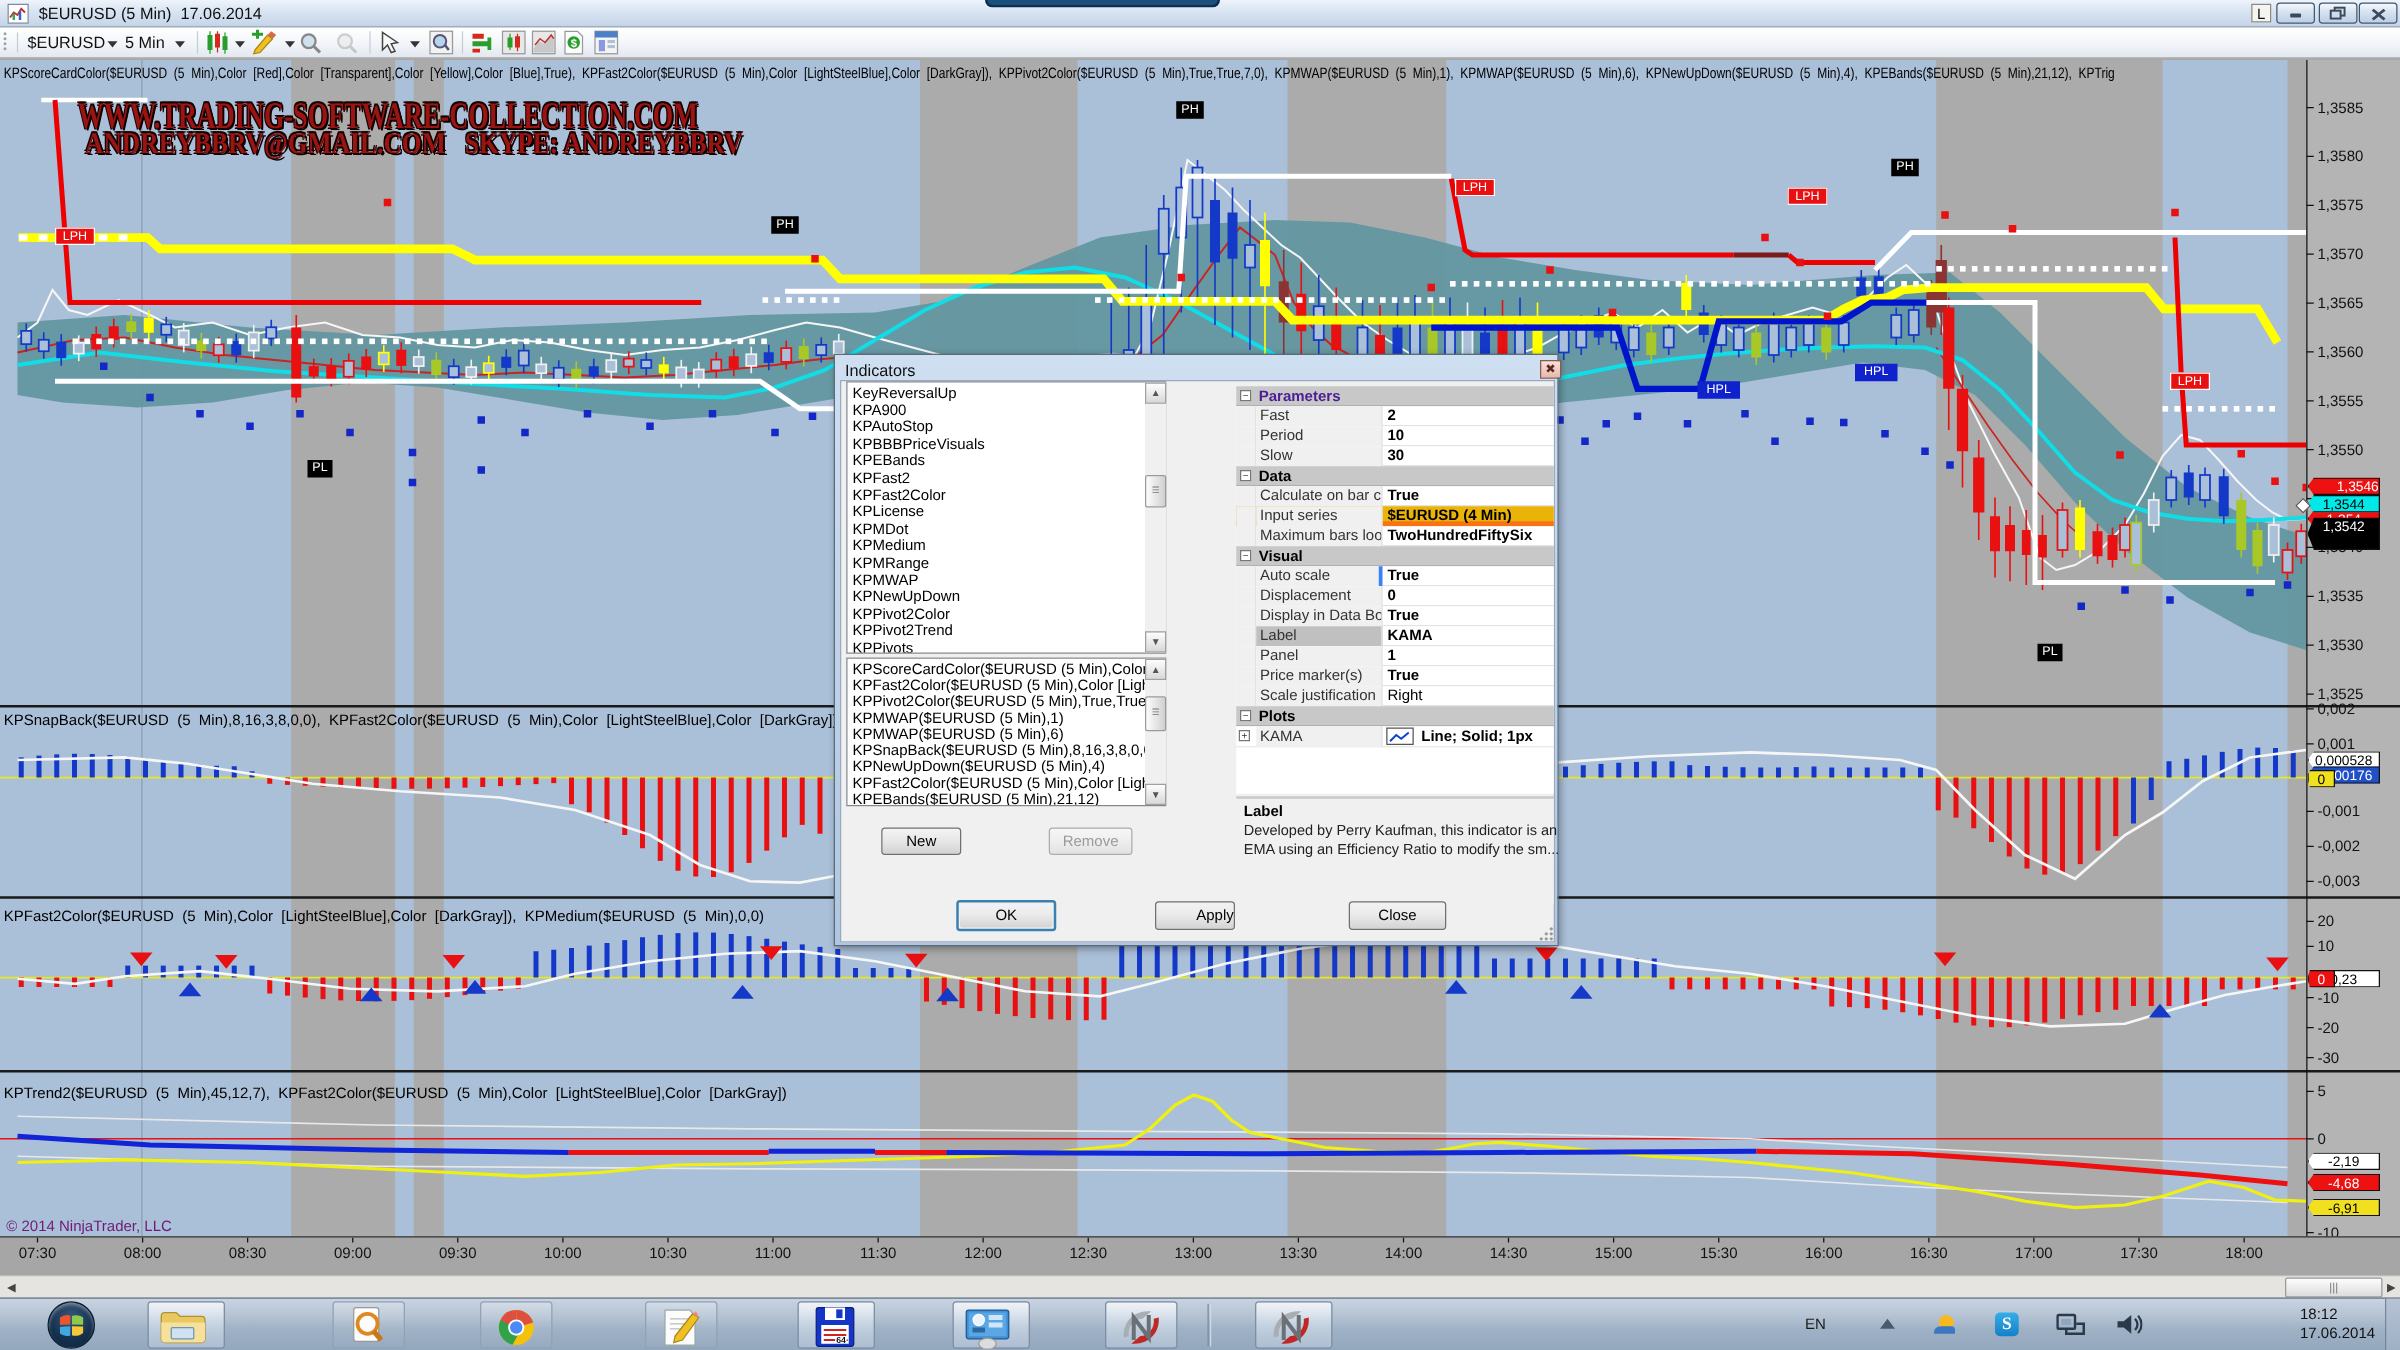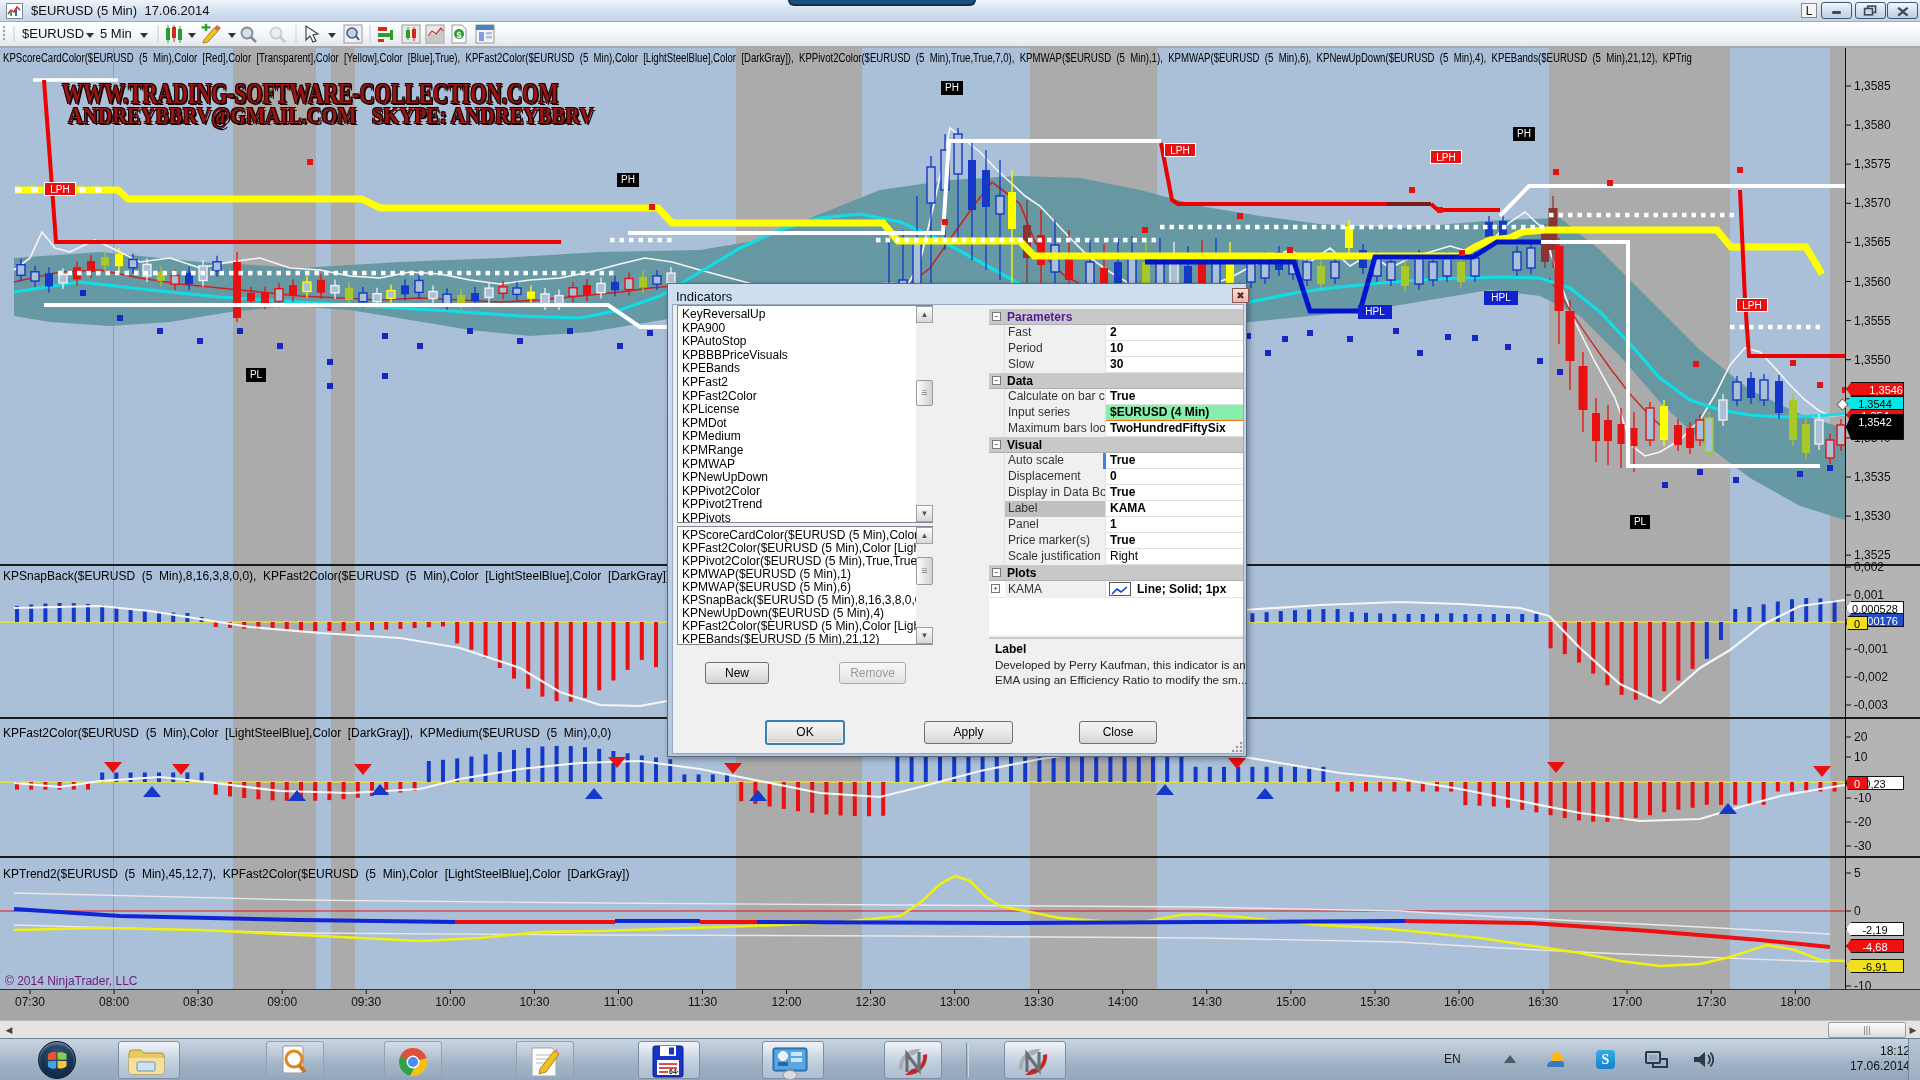--- a/index.html
+++ b/index.html
@@ -1124,21 +1124,21 @@
     <div class="abs" style="left:1596px;top:11px;width:19px;height:19px;background:linear-gradient(#35aee8,#1580c8);border-radius:4px;color:#fff;font-weight:bold;font-size:14px;text-align:center;line-height:19px;font-family:'Liberation Serif',serif">S</div>
     <svg class="abs" style="left:1645px;top:11px" width="24" height="20">
       <rect x="1" y="2" width="14" height="11" rx="1" fill="none" stroke="#2a3a4a" stroke-width="2"></rect>
       <rect x="4" y="5" width="8" height="5" fill="#8fa8c0"></rect>
       <path d="M16 9 L22 9 L22 17 L8 17 L8 13" fill="none" stroke="#2a3a4a" stroke-width="2"></path>
     </svg>
     <svg class="abs" style="left:1692px;top:10px" width="22" height="20">
       <path d="M2 8 L7 8 L13 3 L13 18 L7 13 L2 13 Z" fill="#2a3a4a"></path>
       <path d="M16 6 Q20 10.5 16 15 M18.5 3.5 Q24 10.5 18.5 17.5" stroke="#2a3a4a" stroke-width="1.8" fill="none"></path>
     </svg>
-    <div class="abs" style="left:1840px;top:5px;width:70px;font-size:12px;color:#111;text-align:right;line-height:15px">18:12<br>17.06.2014</div>
+    <div class="abs" style="left:1840px;top:5px;width:70px;font-size:12px;color:#111;text-align:left;line-height:15px">18:12<br>17.06.2014</div>
     <div class="abs" style="left:1908px;top:0;width:12px;height:42px;background:linear-gradient(#b6c3d3,#9db0c4);border-left:1px solid #76879b"></div>
   </div>
 <div class="abs" style="left:667px;top:283px;width:580px;height:474px;background:linear-gradient(#cfdff2,#b0c6e0);border:1px solid #5a6b7c;box-shadow:2px 2px 6px rgba(0,0,0,0.35)">
     <div class="abs" style="left:8px;top:5px;font-size:13px;color:#111">Indicators</div>
     <div class="abs" style="left:564px;top:4px;width:17px;height:15px;background:linear-gradient(#f8e0da,#e8b8ac);border:1px solid #8a5a50;text-align:center;line-height:13px;font-size:10px;color:#5a2a22">✖</div>
     <div class="abs" style="left:4px;top:20px;width:572px;height:450px;background:#f0f0f0;border:1px solid #9aaabc">
       <div class="abs" style="left:4px;top:0px;width:256px;height:218px;background:#fff;border:1px solid #828790;font-size:12px;color:#000;overflow:hidden;padding:2px 0 0 4px;line-height:13.6px">KeyReversalUp<br>KPA900<br>KPAutoStop<br>KPBBBPriceVisuals<br>KPEBands<br>KPFast2<br>KPFast2Color<br>KPLicense<br>KPMDot<br>KPMedium<br>KPMRange<br>KPMWAP<br>KPNewUpDown<br>KPPivot2Color<br>KPPivot2Trend<br>KPPivots</div>
       <div class="abs" style="left:243px;top:1px;width:17px;height:216px;background:#f0f0f0">
         <div class="abs" style="left:0;top:0;width:17px;height:17px;background:linear-gradient(#fdfdfd,#d8d8d8);border:1px solid #a0a0a0;text-align:center;font-size:8px;line-height:15px;color:#555">▲</div>
         <div class="abs" style="left:0;top:74px;width:17px;height:26px;background:linear-gradient(90deg,#fdfdfd,#d0d0d0);border:1px solid #9a9a9a;border-radius:2px;text-align:center;font-size:7px;line-height:24px;color:#777">☰</div>
@@ -1173,21 +1173,21 @@
       </div>
       <div class="abs" style="left:316px;top:68px;width:254px;height:16px;background:#c8c8c8;border-bottom:1px solid #b0b0b0">
         <div class="abs" style="left:3px;top:3px;width:9px;height:9px;background:#fff;border:1px solid #777;font-size:8px;line-height:7px;text-align:center;color:#333">−</div>
         <div class="abs" style="left:18px;top:1px;font-size:12px;font-weight:bold;color:#000">Data</div>
       </div>
       <div class="abs" style="left:316px;top:84px;width:254px;height:16px;background:#fff;border-bottom:1px solid #e2e2e2">
         <div class="abs" style="left:0;top:0;width:16px;height:16px;background:#f0f0f0;border-right:1px solid #e2e2e2"></div>
         <div class="abs" style="left:16px;top:0;width:101px;height:16px;background:#f0f0f0;border-right:1px solid #e2e2e2;font-size:12px;color:#333;padding-left:3px;line-height:15px;white-space:nowrap;overflow:hidden">Calculate on bar close</div>
         <div class="abs" style="left:118px;top:0;width:136px;height:16px;font-size:12px;font-weight:bold;color:#000;padding-left:3px;line-height:15px;white-space:nowrap;overflow:hidden">True</div>
       </div>
-      <div class="abs" style="left:316px;top:100px;width:254px;height:16px;background:#86efac;border-bottom:1px solid #f97316">
+      <div class="abs" style="left:316px;top:100px;width:254px;height:16px;background:#eab308;border-bottom:4px solid #f97316">
         <div class="abs" style="left:0;top:0;width:16px;height:16px;background:#f0f0f0;border-right:1px solid #e2e2e2"></div>
         <div class="abs" style="left:16px;top:0;width:101px;height:16px;background:#f0f0f0;border-right:1px solid #e2e2e2;font-size:12px;color:#333;padding-left:3px;line-height:15px;white-space:nowrap;overflow:hidden">Input series</div>
         <div class="abs" style="left:118px;top:0;width:136px;height:16px;font-size:12px;font-weight:bold;color:#000;padding-left:3px;line-height:15px;white-space:nowrap;overflow:hidden">$EURUSD (4 Min)</div>
       </div>
       <div class="abs" style="left:316px;top:116px;width:254px;height:16px;background:#fff;border-bottom:1px solid #e2e2e2">
         <div class="abs" style="left:0;top:0;width:16px;height:16px;background:#f0f0f0;border-right:1px solid #e2e2e2"></div>
         <div class="abs" style="left:16px;top:0;width:101px;height:16px;background:#f0f0f0;border-right:1px solid #e2e2e2;font-size:12px;color:#333;padding-left:3px;line-height:15px;white-space:nowrap;overflow:hidden">Maximum bars look ba</div>
         <div class="abs" style="left:118px;top:0;width:136px;height:16px;font-size:12px;font-weight:bold;color:#000;padding-left:3px;line-height:15px;white-space:nowrap;overflow:hidden">TwoHundredFiftySix</div>
       </div>
       <div class="abs" style="left:316px;top:132px;width:254px;height:16px;background:#c8c8c8;border-bottom:1px solid #b0b0b0">
@@ -1242,21 +1242,21 @@
         <div class="abs" style="left:148px;top:0;font-size:12px;font-weight:bold;color:#000;line-height:16px">Line; Solid; 1px</div>
       </div>
       <div class="abs" style="left:316px;top:293px;width:254px;height:37px;background:#fff;border:0"></div>
       <div class="abs" style="left:316px;top:332px;width:254px;height:86px;background:#f0f0f0;border-top:2px solid #c8c8c8">
         <div class="abs" style="left:6px;top:3px;font-size:12px;font-weight:bold;color:#000">Label</div>
         <div class="abs" style="left:6px;top:19px;width:250px;font-size:11.6px;color:#222;line-height:14.5px;white-space:nowrap">Developed by Perry Kaufman, this indicator is an<br>EMA using an Efficiency Ratio to modify the sm...</div>
       </div>
       <div class="abs" style="left:92px;top:415px;width:80px;height:25px;background:#f0f0f0;border:2px solid #3c7fb1;border-radius:3px">
         <div class="abs" style="left:1px;top:1px;width:74px;height:19px;background:linear-gradient(#f2f2f2,#ebebeb 45%,#d4d4d4);border-radius:2px;text-align:center;font-size:12px;line-height:19px;color:#000">OK</div>
       </div>
-      <div class="abs" style="left:251px;top:416px;width:89px;height:23px;background:linear-gradient(#f2f2f2,#ebebeb 45%,#d4d4d4);border:1px solid #707070;border-radius:3px;text-align:center;font-size:12px;line-height:21px;color:#000">Apply</div>
+      <div class="abs" style="left:251px;top:416px;width:64px;height:23px;background:linear-gradient(#f2f2f2,#ebebeb 45%,#d4d4d4);border:1px solid #707070;border-radius:3px;text-align:right;font-size:12px;line-height:21px;color:#000">Apply</div>
       <div class="abs" style="left:406px;top:416px;width:78px;height:23px;background:linear-gradient(#f2f2f2,#ebebeb 45%,#d4d4d4);border:1px solid #707070;border-radius:3px;text-align:center;font-size:12px;line-height:21px;color:#000">Close</div>
       <svg class="abs" style="left:558px;top:436px" width="12" height="12">
         <g fill="#999">
           <circle cx="10" cy="10" r="1.3"></circle>
           <circle cx="6" cy="10" r="1.3"></circle>
           <circle cx="10" cy="6" r="1.3"></circle>
           <circle cx="2" cy="10" r="1.3"></circle>
           <circle cx="6" cy="6" r="1.3"></circle>
           <circle cx="10" cy="2" r="1.3"></circle>
         </g>

